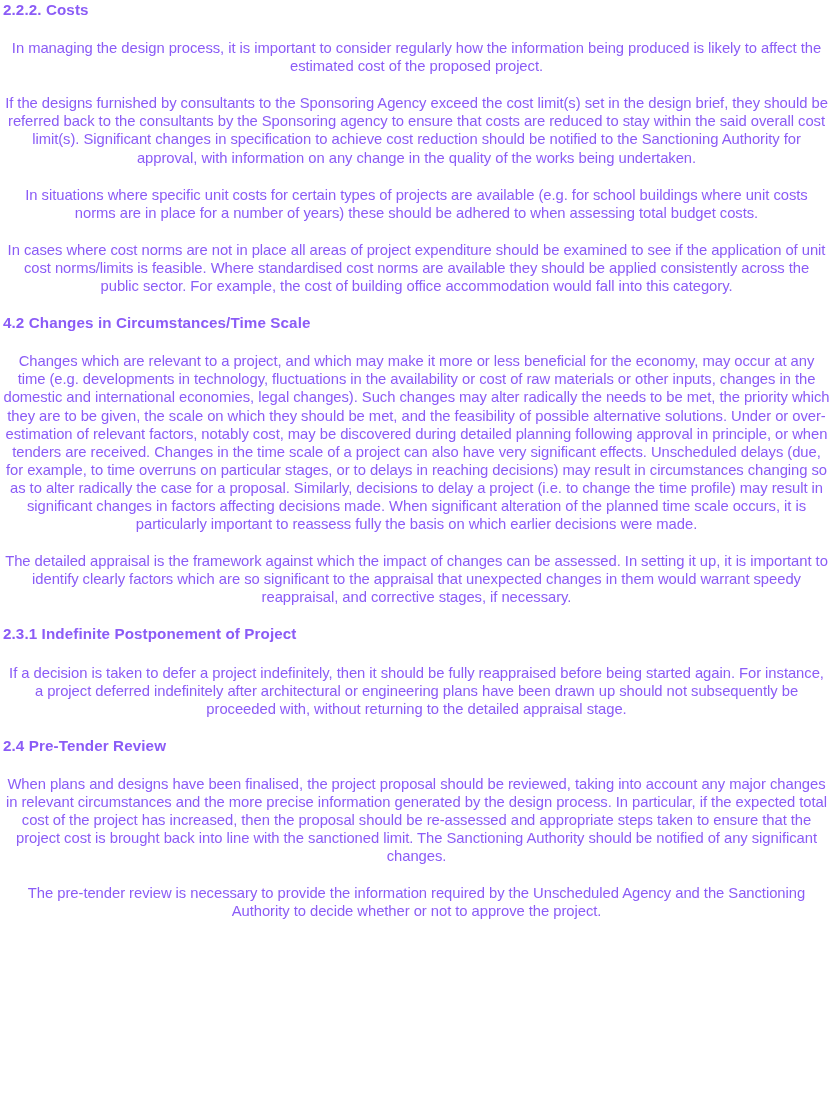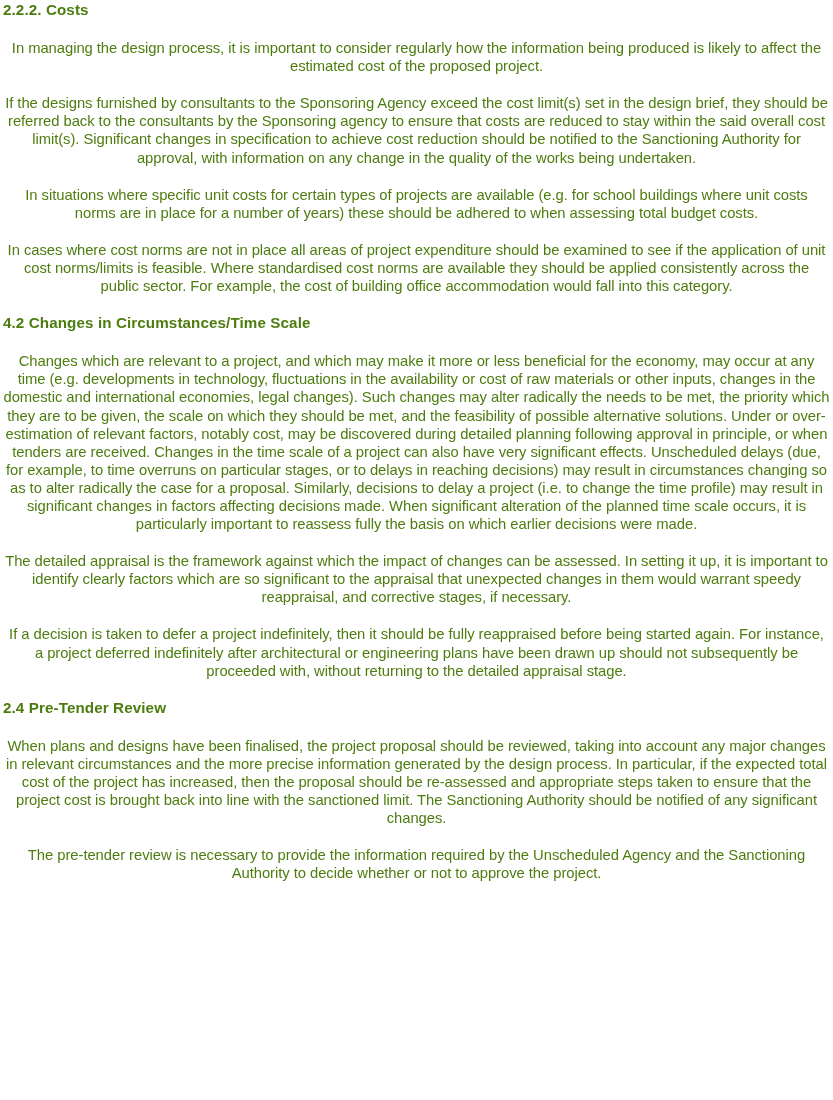--- a/index.html
+++ b/index.html
@@ -12,21 +12,21 @@
     height: 1100px;
     box-sizing: border-box;
     overflow: hidden;
   }
   .page {
     width: 833px;
     height: 1100px;
     box-sizing: border-box;
     padding: 1px 3px 8px 3px;
     background: #ffffff;
-    color: #4d7c0f;
+    color: #8b5cf6;
     font-family: "Liberation Sans", "DejaVu Sans", sans-serif;
     font-size: 14.8px;
     line-height: 18.1px;
     -webkit-font-smoothing: antialiased;
   }
   .doc-heading {
     font-size: 15.2px;
     font-weight: bold;
     margin: 0 0 20px 0;
     letter-spacing: 0.1px;
@@ -42,17 +42,18 @@
 
 <div class="page">
   <h2 class="doc-heading">2.2.2. Costs</h2>
   <p class="doc-para">In managing the design process, it is important to consider regularly how the information being produced is likely to affect the estimated cost of the proposed project.</p>
   <p class="doc-para">If the designs furnished by consultants to the Sponsoring Agency exceed the cost limit(s) set in the design brief, they should be referred back to the consultants by the Sponsoring agency to ensure that costs are reduced to stay within the said overall cost limit(s). Significant changes in specification to achieve cost reduction should be notified to the Sanctioning Authority for approval, with information on any change in the quality of the works being undertaken.</p>
   <p class="doc-para">In situations where specific unit costs for certain types of projects are available (e.g. for school buildings where unit costs norms are in place for a number of years) these should be adhered to when assessing total budget costs.</p>
   <p class="doc-para">In cases where cost norms are not in place all areas of project expenditure should be examined to see if the application of unit cost norms/limits is feasible. Where standardised cost norms are available they should be applied consistently across the public sector. For example, the cost of building office accommodation would fall into this category.</p>
   <h2 class="doc-heading">4.2 Changes in Circumstances/Time Scale</h2>
   <p class="doc-para">Changes which are relevant to a project, and which may make it more or less beneficial for the economy, may occur at any time (e.g. developments in technology, fluctuations in the availability or cost of raw materials or other inputs, changes in the domestic and international economies, legal changes). Such changes may alter radically the needs to be met, the priority which they are to be given, the scale on which they should be met, and the feasibility of possible alternative solutions. Under or over-estimation of relevant factors, notably cost, may be discovered during detailed planning following approval in principle, or when tenders are received. Changes in the time scale of a project can also have very significant effects. Unscheduled delays (due, for example, to time overruns on particular stages, or to delays in reaching decisions) may result in circumstances changing so as to alter radically the case for a proposal. Similarly, decisions to delay a project (i.e. to change the time profile) may result in significant changes in factors affecting decisions made. When significant alteration of the planned time scale occurs, it is particularly important to reassess fully the basis on which earlier decisions were made.</p>
   <p class="doc-para">The detailed appraisal is the framework against which the impact of changes can be assessed. In setting it up, it is important to identify clearly factors which are so significant to the appraisal that unexpected changes in them would warrant speedy reappraisal, and corrective stages, if necessary.</p>
+  <h2 class="doc-heading">2.3.1 Indefinite Postponement of Project</h2>
   <p class="doc-para">If a decision is taken to defer a project indefinitely, then it should be fully reappraised before being started again. For instance, a project deferred indefinitely after architectural or engineering plans have been drawn up should not subsequently be proceeded with, without returning to the detailed appraisal stage.</p>
   <h2 class="doc-heading">2.4 Pre-Tender Review</h2>
   <p class="doc-para">When plans and designs have been finalised, the project proposal should be reviewed, taking into account any major changes in relevant circumstances and the more precise information generated by the design process. In particular, if the expected total cost of the project has increased, then the proposal should be re-assessed and appropriate steps taken to ensure that the project cost is brought back into line with the sanctioned limit. The Sanctioning Authority should be notified of any significant changes.</p>
   <p class="doc-para">The pre-tender review is necessary to provide the information required by the Unscheduled Agency and the Sanctioning Authority to decide whether or not to approve the project.</p>
 </div>
 
 </body></html>

